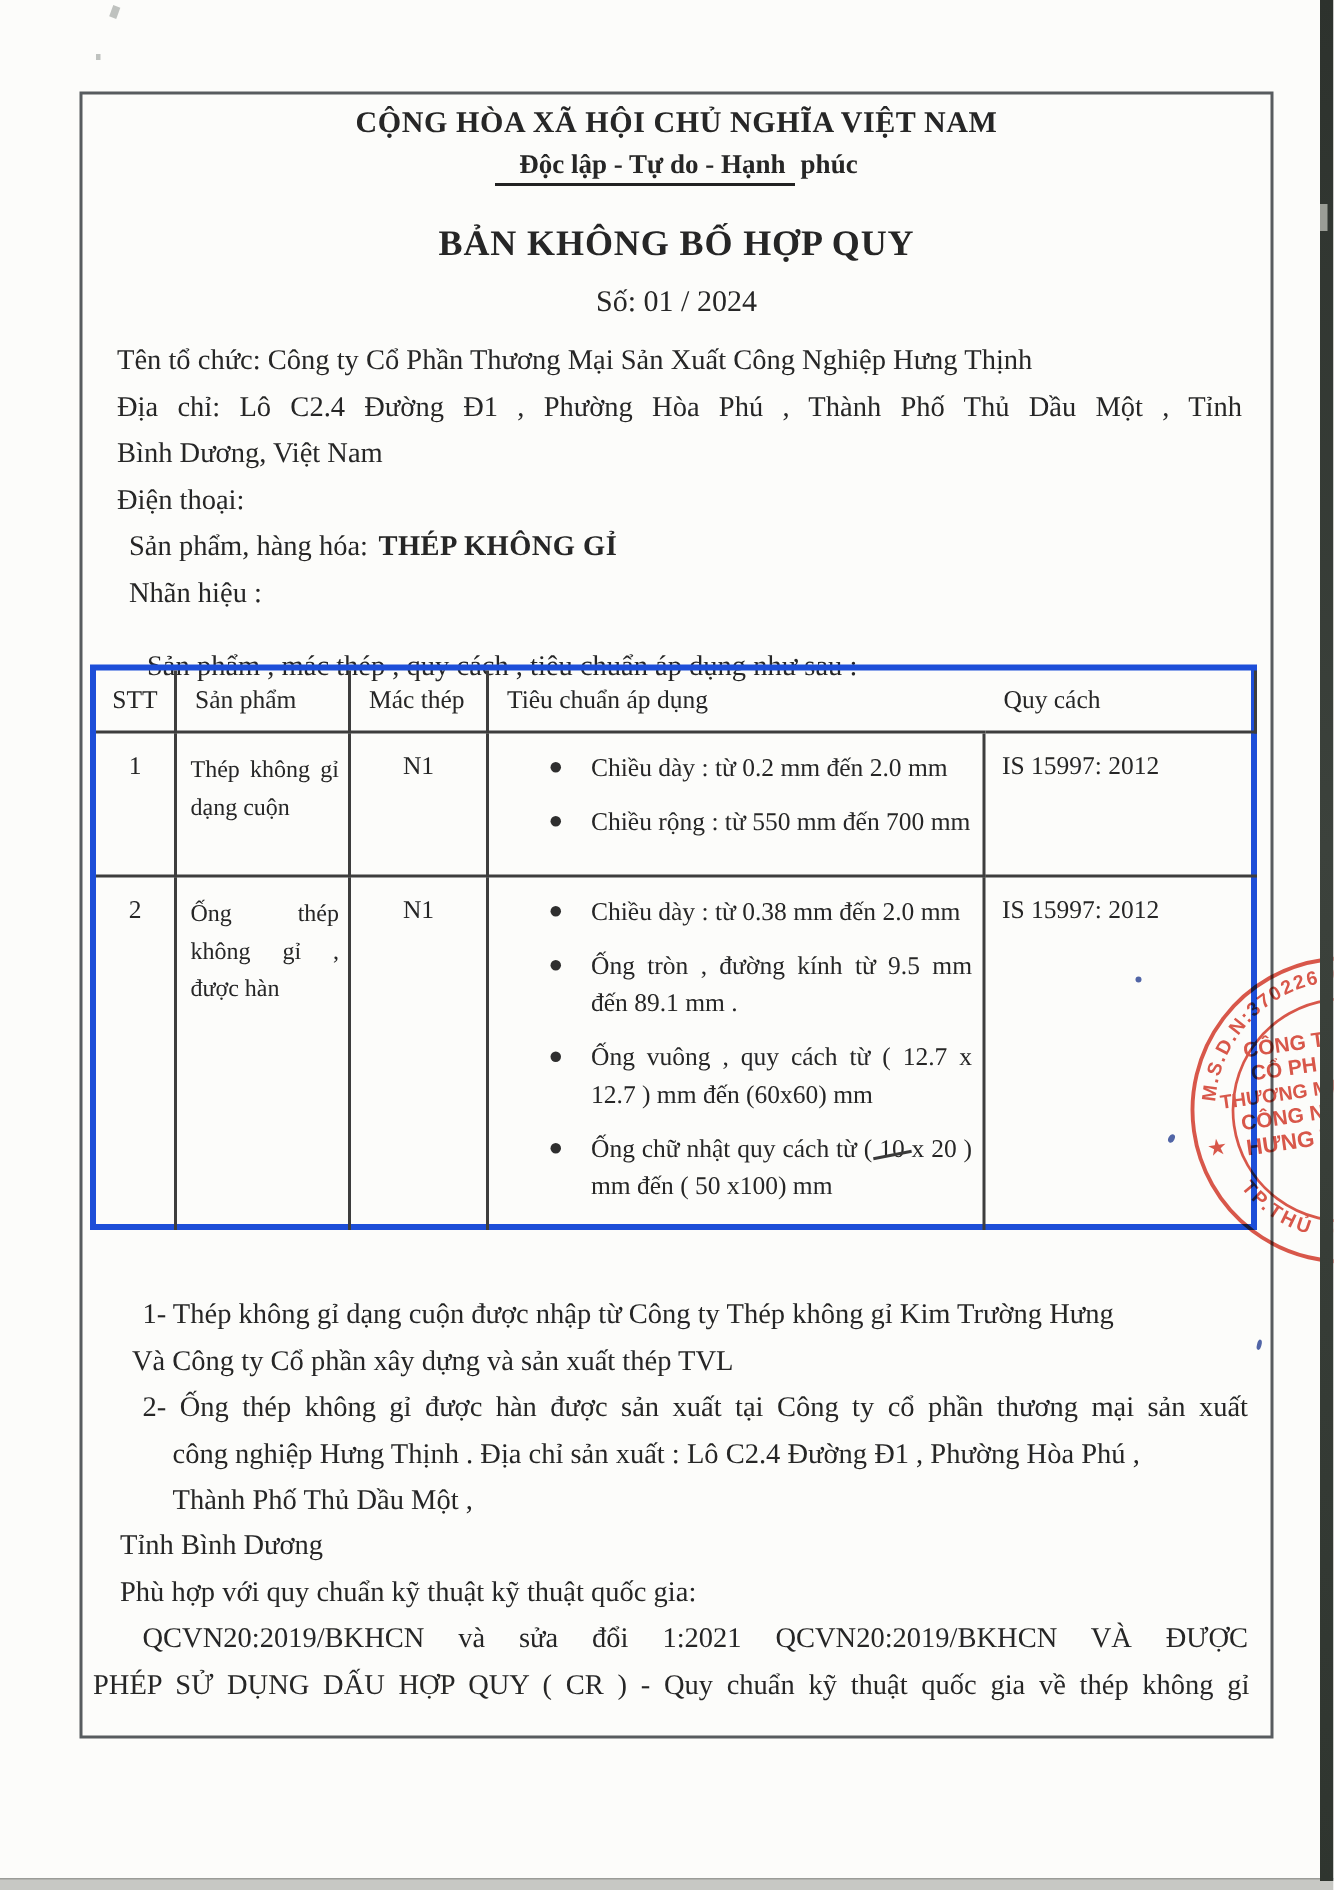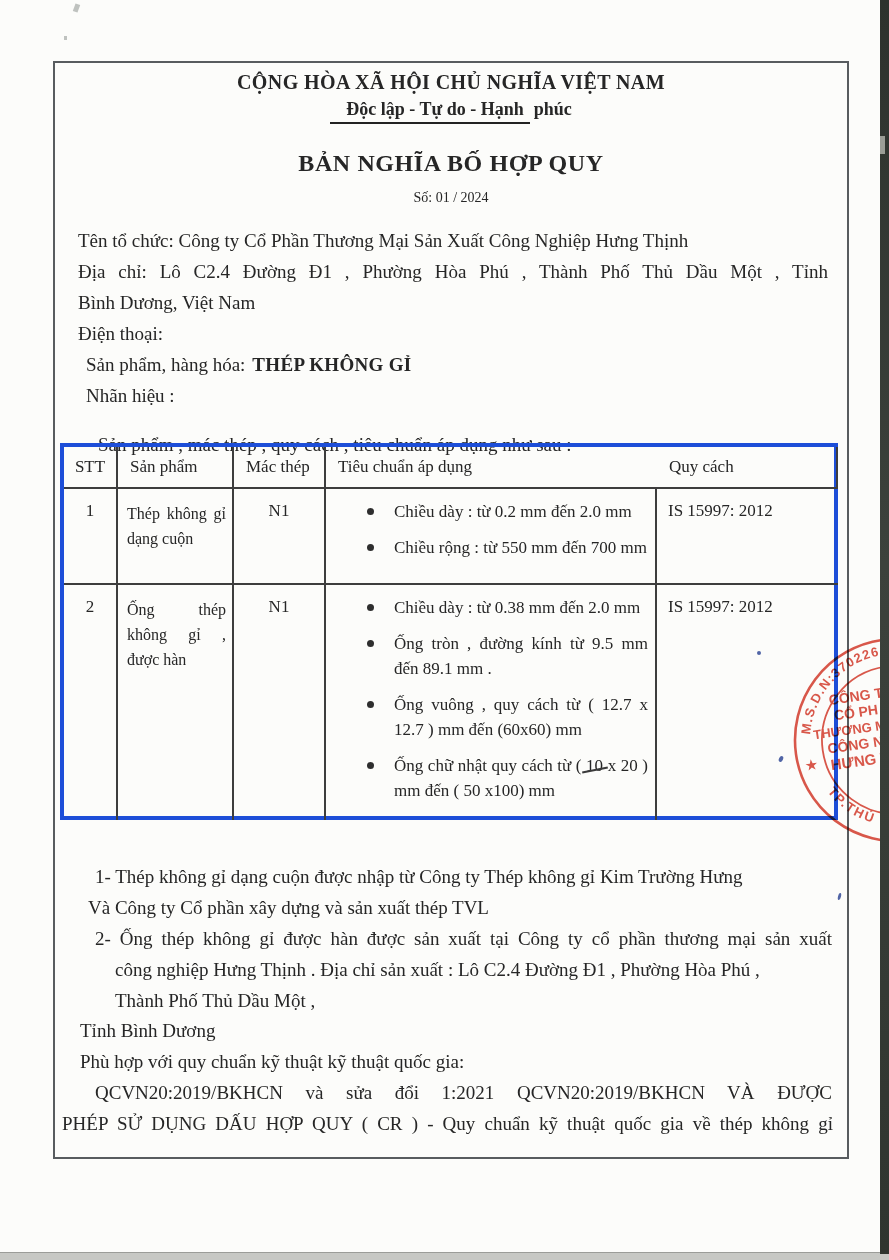--- a/index.html
+++ b/index.html
@@ -13,21 +13,21 @@
            border:2px solid #585c5f; background:transparent; }
 
   
   .center-line { position:absolute; left:53px; width:796px; text-align:center; }
   .national   { top:71px;  font-size:20px; font-weight:700; letter-spacing:.4px; }
   .motto-wrap { top:99px;  font-size:18px; font-weight:700; }
   .motto-underlined { display:inline-block; border-bottom:2.5px solid #222;
                       padding:0 6px 2px 16px; }
   .motto-tail { display:inline-block; padding-left:4px; }
   .doc-title  { top:150px; font-size:24px; font-weight:700; letter-spacing:.6px; }
-  .doc-number { top:190px; font-size:14px; }
+  .doc-number { top:190px; font-size:20px; }
 
   
   .bline { position:absolute; font-size:19px; line-height:26px; white-space:nowrap; }
   .just  { white-space:normal; text-align:justify; text-align-last:justify; }
   .org-l1 { left:78px; top:228px; }
   .org-l2 { left:78px; top:259px; width:750px; }
   .org-l3 { left:78px; top:290px; }
   .phone  { left:78px; top:321px; }
   .prod   { left:86px; top:352px; }
   .prod b { margin-left:7px; letter-spacing:.3px; }
@@ -94,21 +94,21 @@
 <body>
 
 <div class="page">
 
   <div class="frame"></div>
 
   <div class="center-line national">CỘNG HÒA XÃ HỘI CHỦ NGHĨA VIỆT NAM</div>
   <div class="center-line motto-wrap">
     <span class="motto-underlined">Độc lập - Tự do - Hạnh</span><span class="motto-tail">phúc</span>
   </div>
-  <div class="center-line doc-title">BẢN NGHĨA BỐ HỢP QUY</div>
+  <div class="center-line doc-title">BẢN KHÔNG BỐ HỢP QUY</div>
   <div class="center-line doc-number">Số: 01 / 2024</div>
 
   <div class="bline org-l1">Tên tổ chức: Công ty Cổ Phần Thương Mại Sản Xuất Công Nghiệp Hưng Thịnh</div>
   <div class="bline org-l2 just">Địa chỉ: Lô C2.4 Đường Đ1 , Phường Hòa Phú , Thành Phố Thủ Dầu Một , Tỉnh</div>
   <div class="bline org-l3">Bình Dương, Việt Nam</div>
   <div class="bline phone">Điện thoại:</div>
   <div class="bline prod">
     <span>Sản phẩm, hàng hóa:</span><b>THÉP KHÔNG GỈ</b>
   </div>
   <div class="bline brand">Nhãn hiệu :</div>

